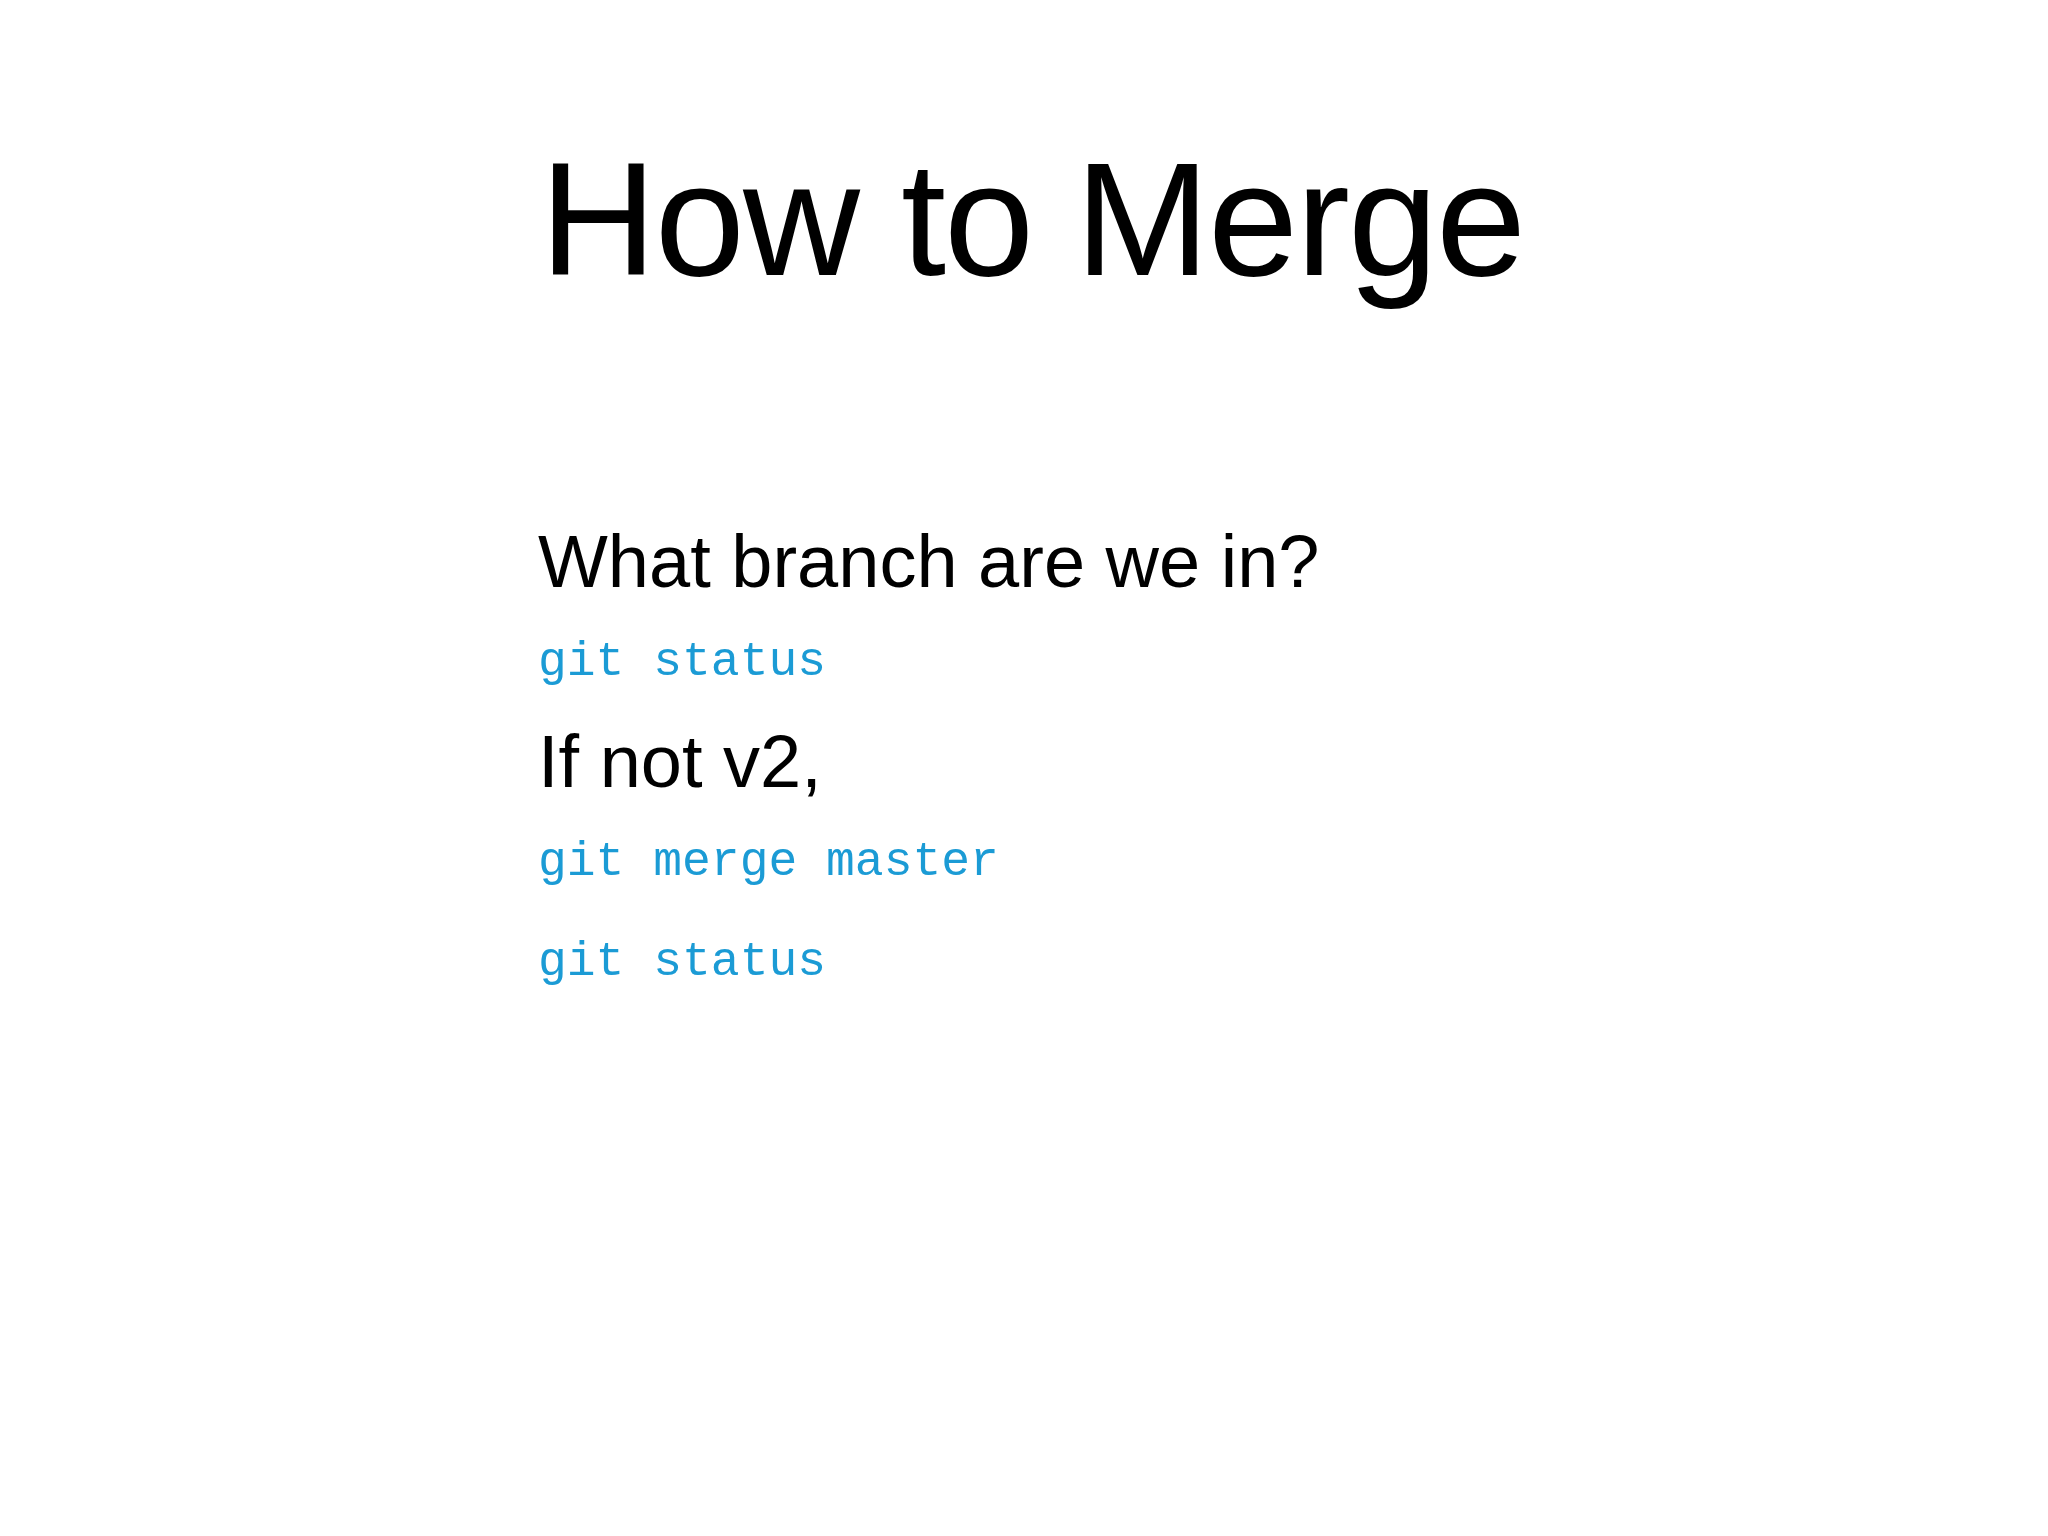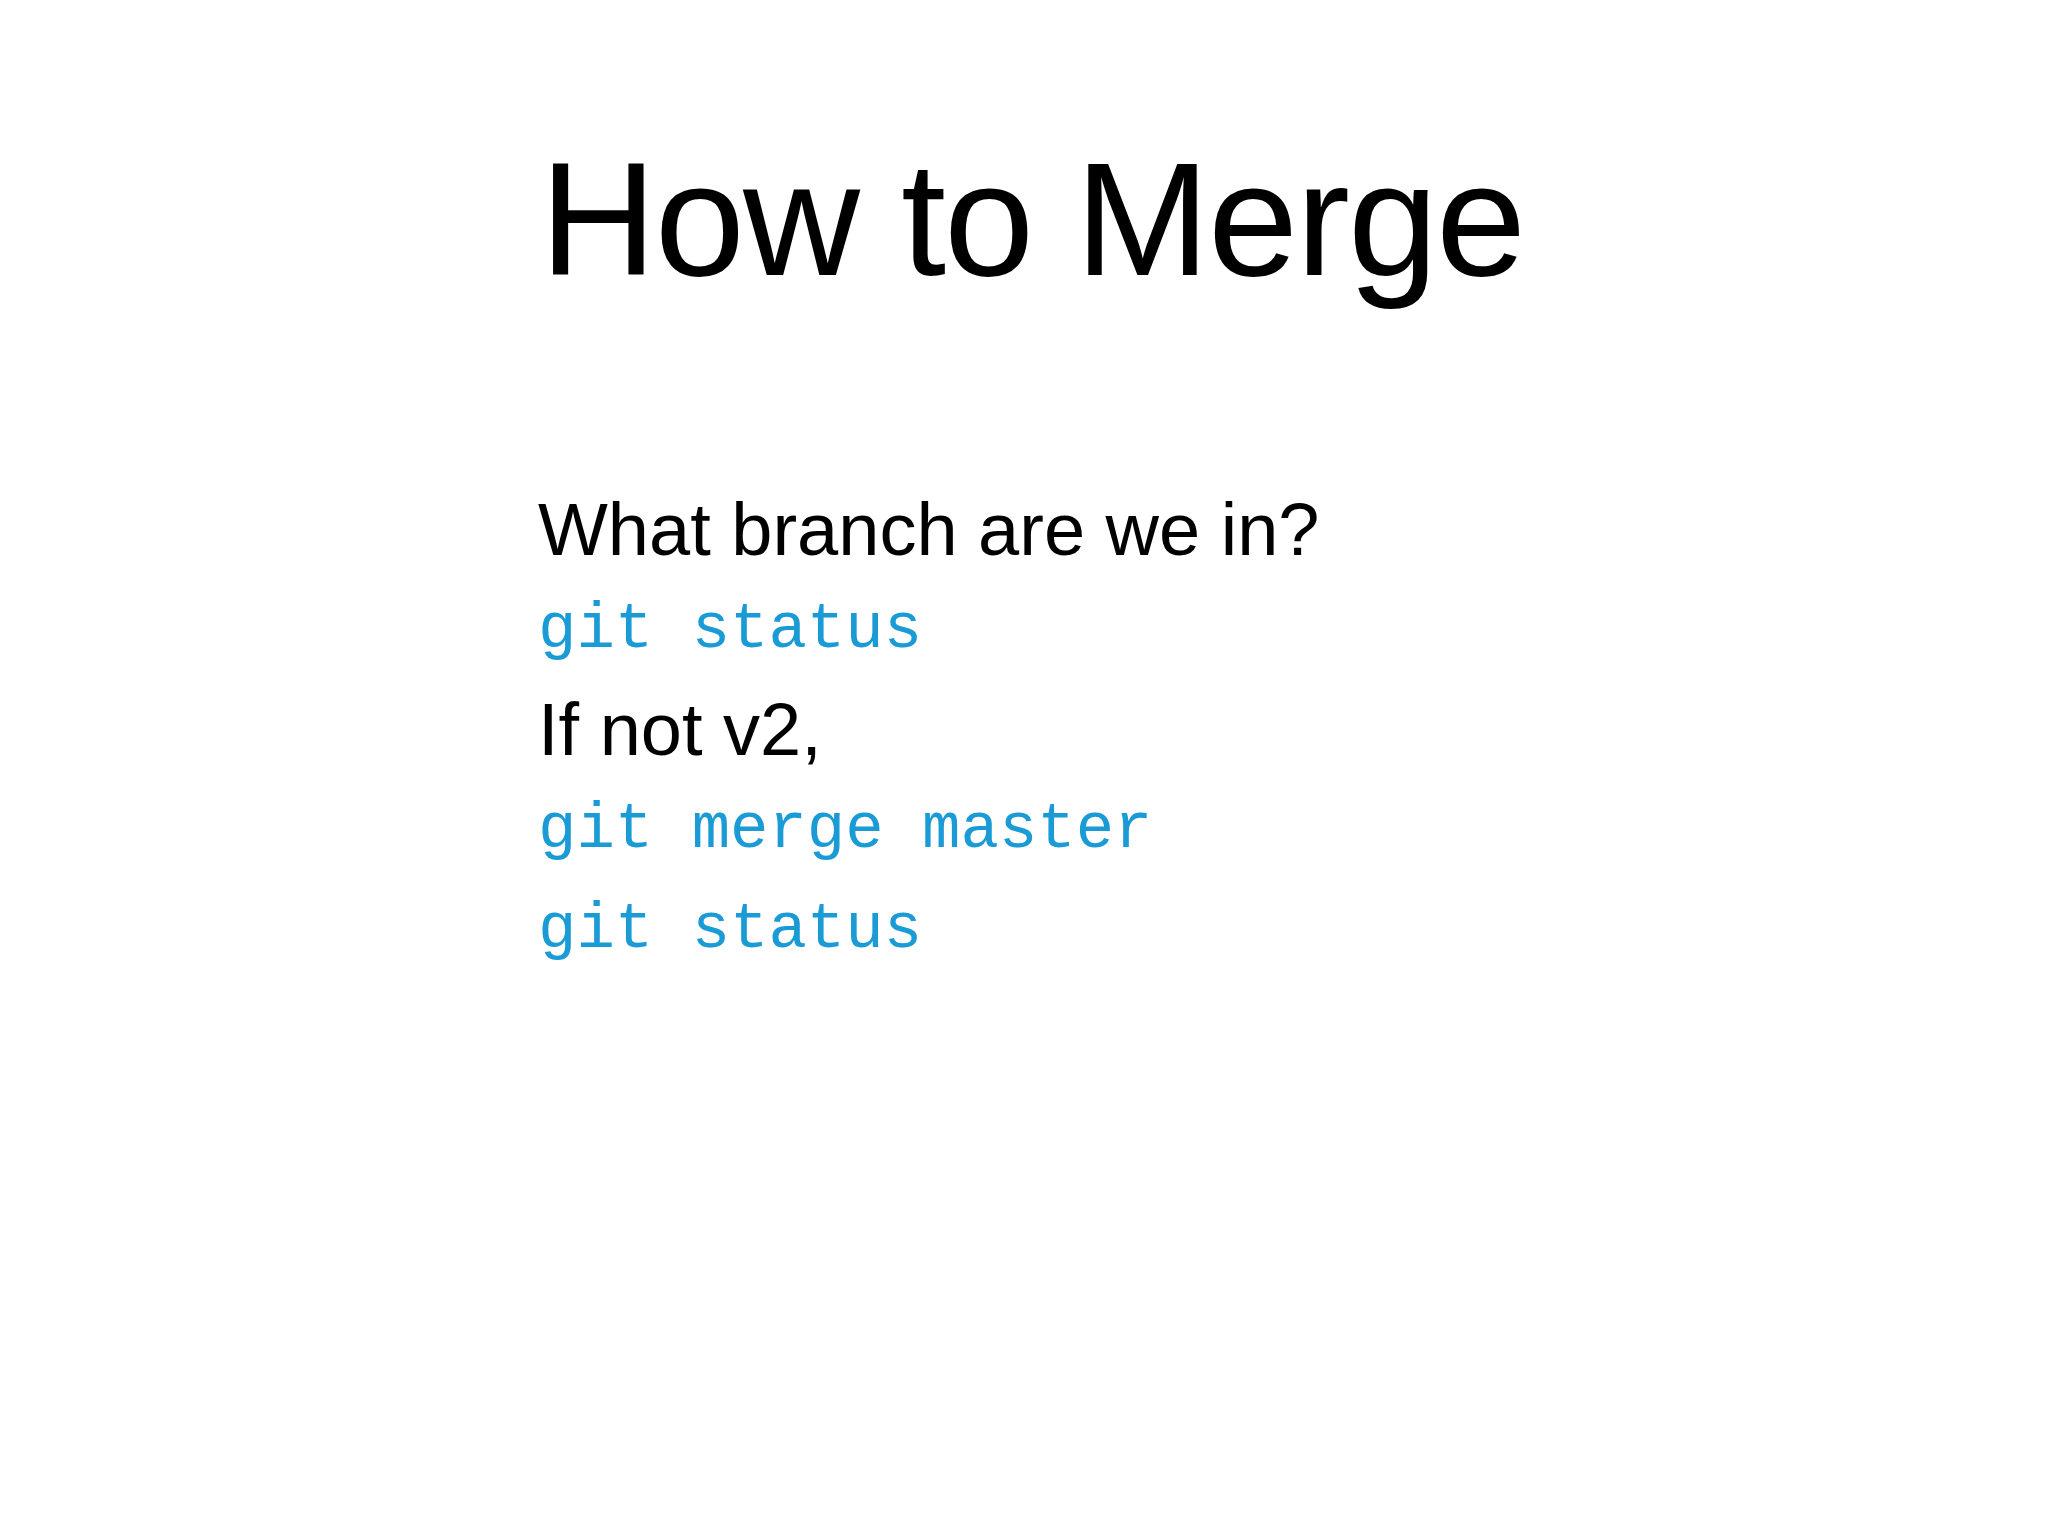--- a/index.html
+++ b/index.html
@@ -25,39 +25,39 @@
     font-family: "Liberation Sans", sans-serif;
     font-weight: 400;
     font-size: 162px;
     line-height: 1.25;
     letter-spacing: -2px;
     color: var(--text, #000000);
     white-space: nowrap;
   }
   .body-lines {
     position: absolute;
-    top: 480px;
+    top: 512px;
     left: 530px;
     width: 1400px;
   }
   .line {
     height: 100px;
     line-height: 100px;
     white-space: nowrap;
   }
   .line.plain {
     font-family: "Liberation Sans", sans-serif;
     font-weight: 400;
     font-size: 74px;
     color: var(--text, #000000);
   }
   .line.code {
     font-family: "Liberation Mono", "DejaVu Sans Mono", monospace;
     font-weight: 400;
-    font-size: 64px;
+    font-size: 48px;
     color: var(--code, #1b9bd5);
   }
 </style>
 </head>
 <body>
 
 <div class="slide">
   <div class="slide-title">How to Merge</div>
   <div class="body-lines">
       <div class="line plain">What branch are we in?</div>

